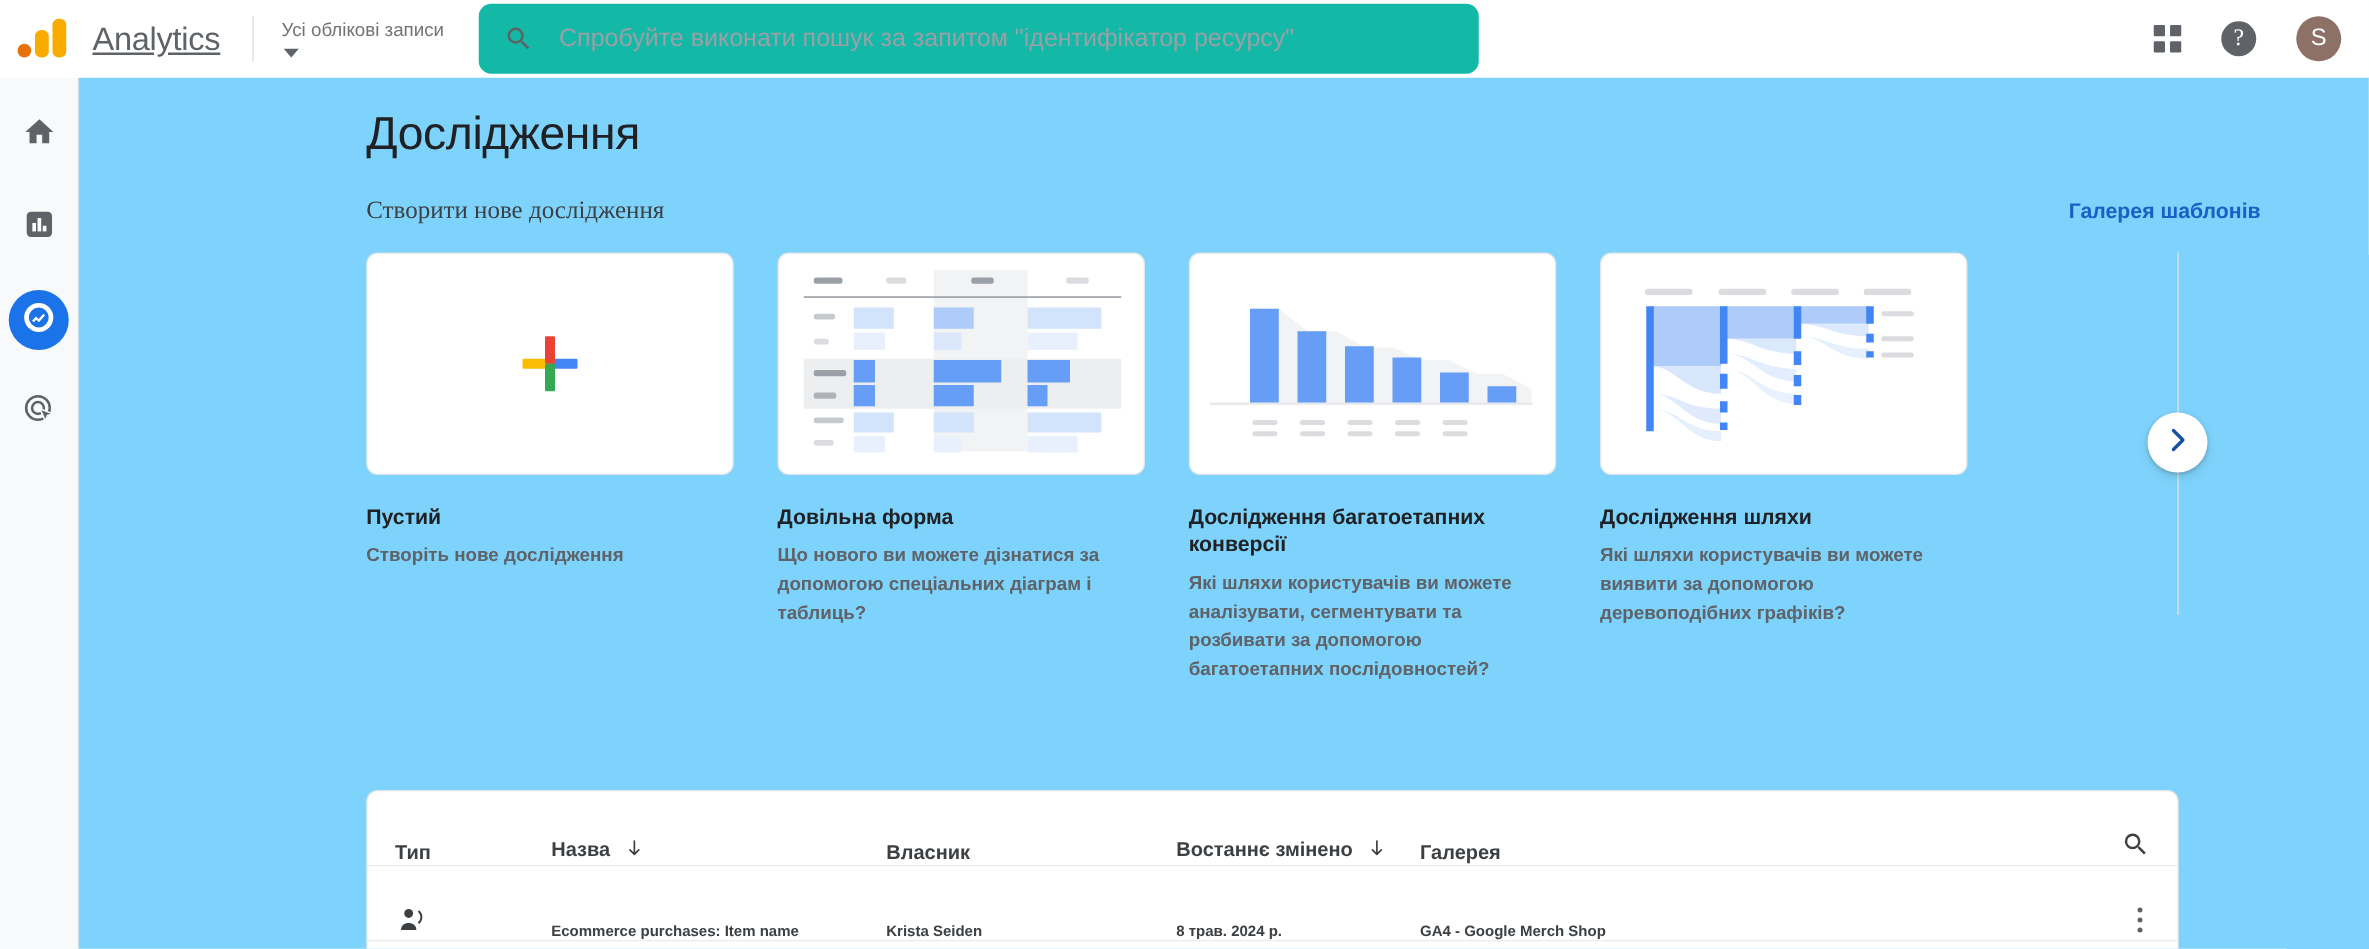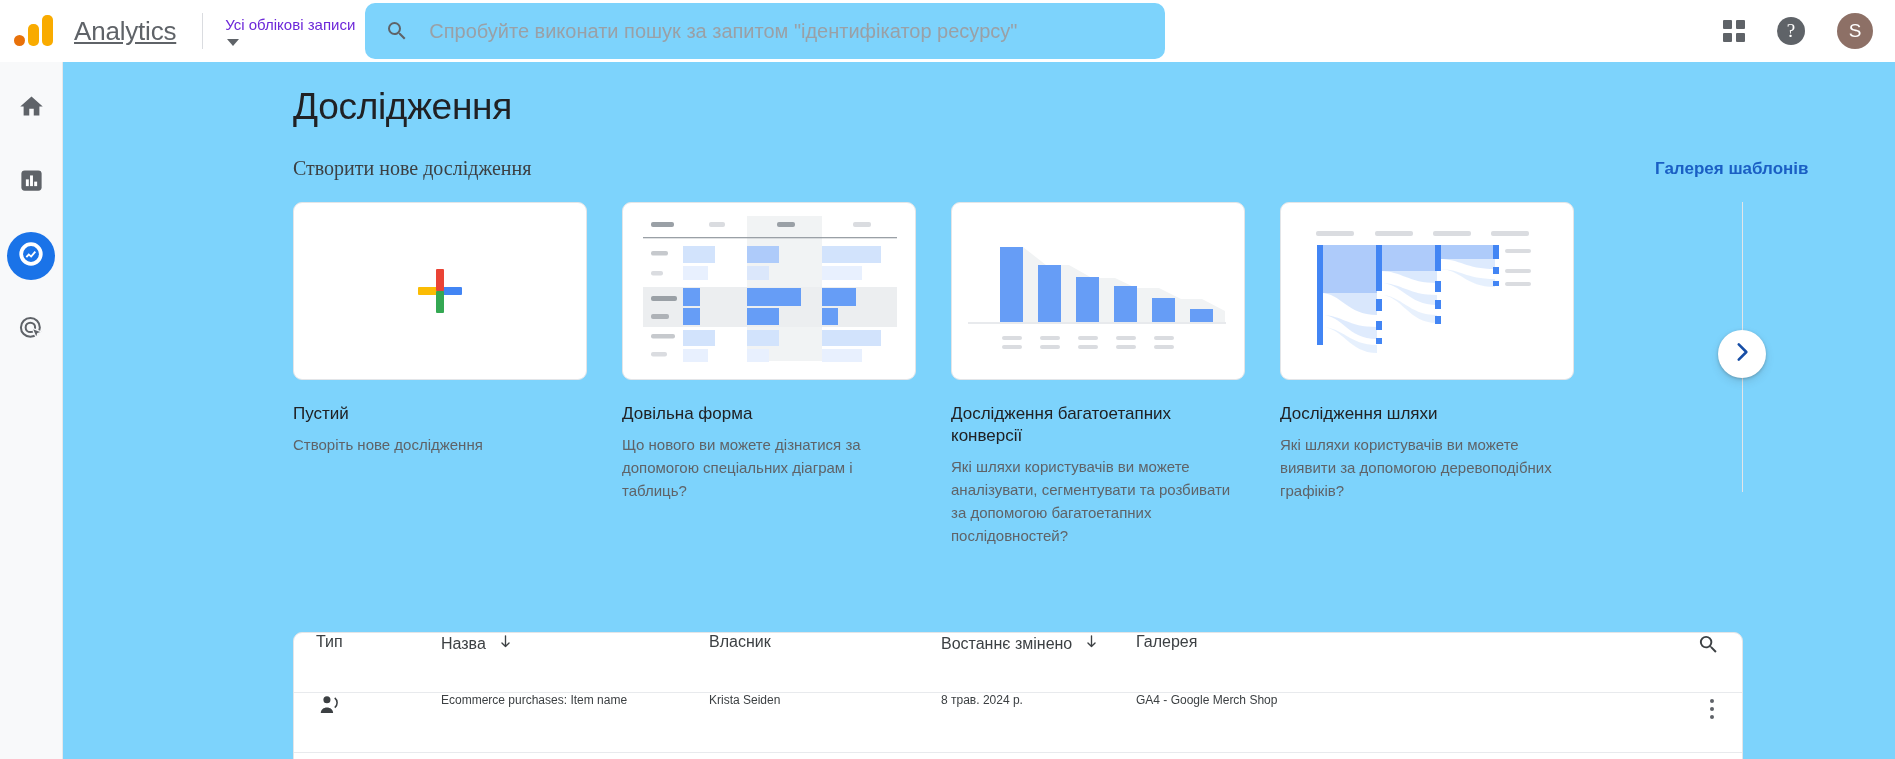--- a/index.html
+++ b/index.html
@@ -35,31 +35,32 @@
     white-space: nowrap;
     text-decoration: underline;
   }
   .vdiv { width: 1px; height: 36px; background: #dadce0; margin: 0 22px 0 26px; }
 
   .acct {
     display: flex; flex-direction: column; justify-content: center;
     min-width: 140px;
   }
   .acct-label {
-    font-size: 15px; color: #6d28d9; white-space: nowrap; line-height: 18px;
+    font-size: 15px; color: #737373; white-space: nowrap; line-height: 18px;
   }
   .acct-caret {
     width: 0; height: 0; margin-top: 5px; margin-left: 2px;
     border-left: 6px solid transparent; border-right: 6px solid transparent;
     border-top: 7px solid #5f6368;
   }
 
   .searchbox {
+    margin-left: 18px;
     width: 800px; height: 56px;
-    background: #7dd3fc; border-radius: 10px;
+    background: #14b8a6; border-radius: 10px;
     display: flex; align-items: center;
     padding: 0 20px;
   }
   .searchbox .sicon { flex: 0 0 auto; margin-right: 20px; display:flex; }
   .searchbox input {
     flex: 1; border: none; outline: none; background: transparent;
     font-size: 20px; color: #3c4043;
     font-family: inherit;
   }
   .searchbox input::placeholder { color: #9aa0a6; }
@@ -124,21 +125,21 @@
     position: absolute; left: 1592px; top: 97px;
     font-size: 17px; color: #1a5fc4; cursor: pointer; font-weight: bold;
   }
 
   
   .cards {
     position: absolute; left: 230px; top: 140px;
     width: 1602px; height: 280px;
     display: flex; gap: 35px;
   }
-  .card { width: 294px; flex: 0 0 294px; cursor: pointer; }
+  .card { width: 294px; flex: 0 0 294px; cursor: pointer; font-weight: bold; }
   .card-thumb {
     width: 294px; height: 178px;
     background: #ffffff;
     border: 1px solid #e3e5e8;
     border-radius: 9px;
     overflow: hidden;
     position: relative;
   }
   .card-title {
     margin-top: 23px;
@@ -174,24 +175,25 @@
   
   .table-card {
     position: absolute; left: 230px; top: 570px;
     width: 1450px;
     background: #ffffff;
     border: 1px solid #e3e5e8;
     border-radius: 9px;
     overflow: hidden;
   }
   .trow {
-    display: flex; align-items: flex-start;
+    display: flex; align-items: flex-end;
     height: 60px;
     border-bottom: 1px solid #e8eaed;
     padding: 0 22px;
+    font-weight: bold;
   }
   .trow:last-child { border-bottom: none; }
   .th { font-size: 16px; color: #3c4043; display: flex; align-items: center; gap: 11px; }
   .td { font-size: 12px; color: #3c4043; }
 
   .c-type  { flex: 0 0 125px; }
   .c-name  { flex: 0 0 268px; }
   .c-owner { flex: 0 0 232px; }
   .c-mod   { flex: 0 0 195px; }
   .c-prop  { flex: 1; }

